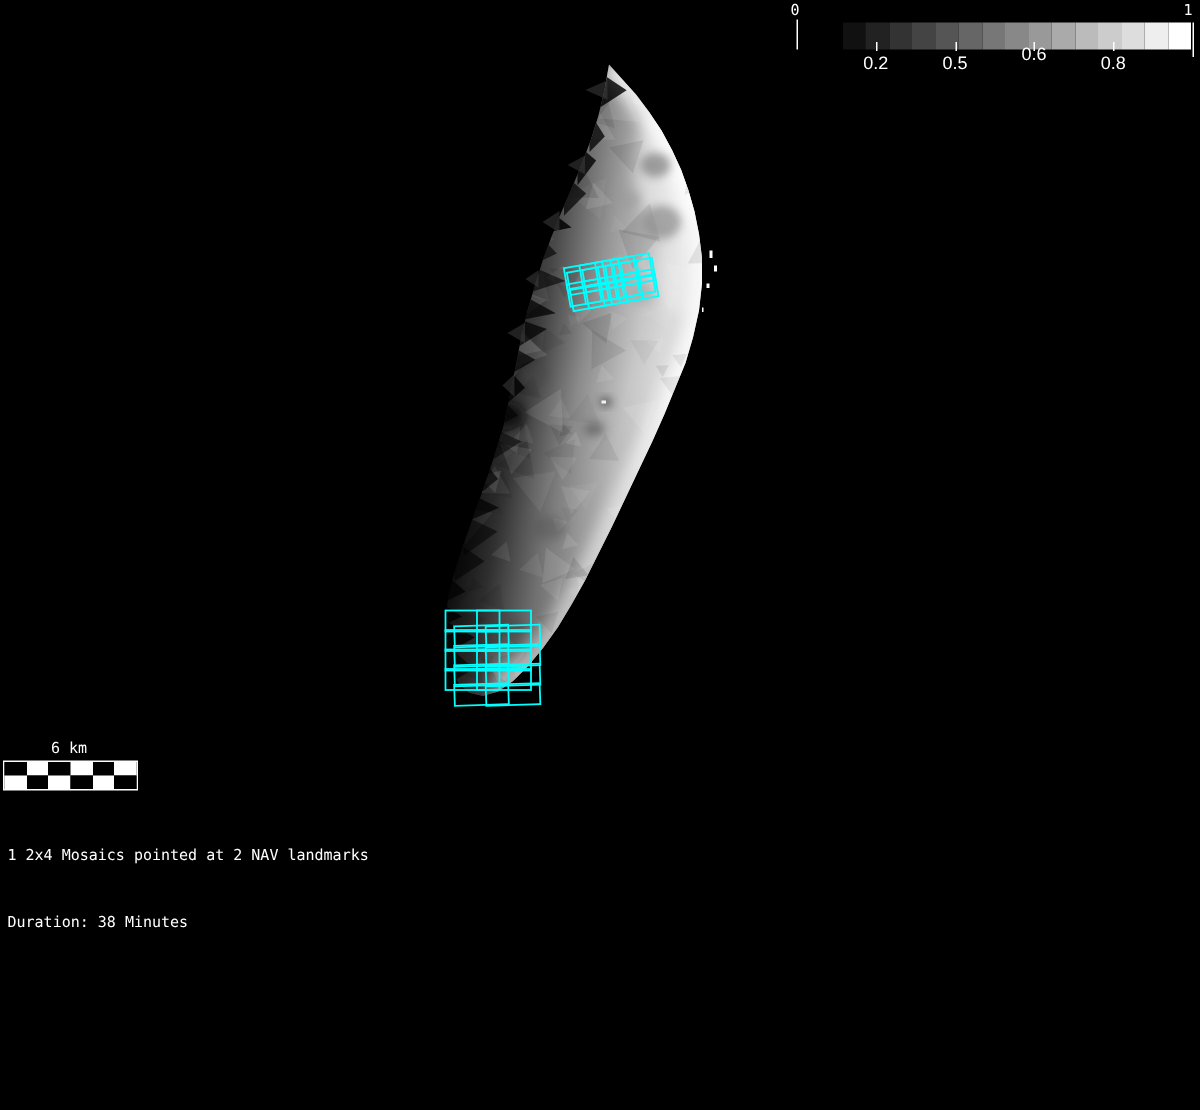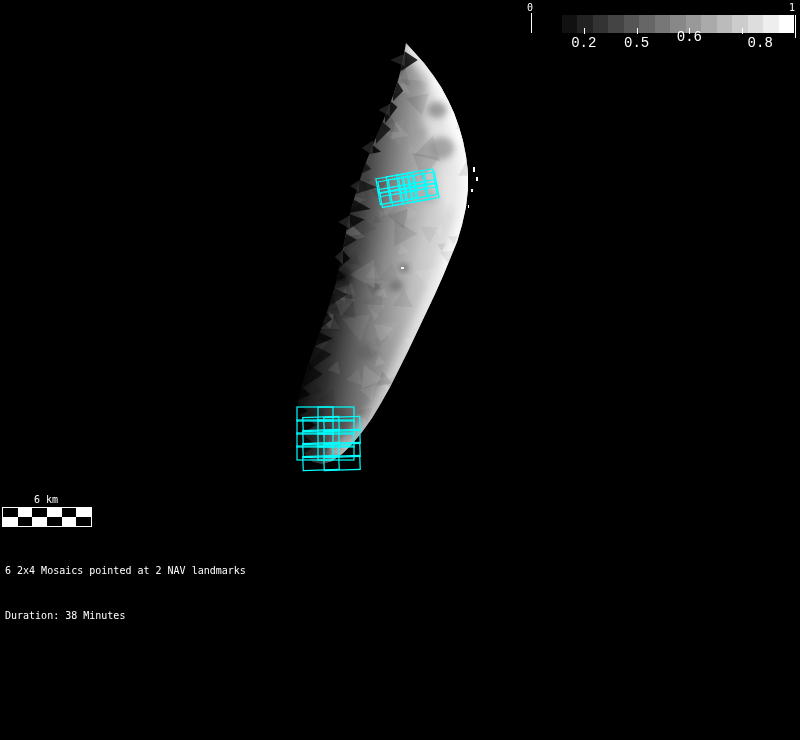--- a/index.html
+++ b/index.html
@@ -4,22 +4,22 @@
 <style>
   html,body{margin:0;padding:0;background:#000;}
   #stage{position:relative;width:800px;height:740px;background:#000;overflow:hidden;
          font-family:"DejaVu Sans Mono",monospace;}
   .mono{font-family:"DejaVu Sans Mono",monospace;font-size:10px;color:#fff;white-space:pre;line-height:12px;}
   .abs{position:absolute;}
   #colorbar-blocks{position:absolute;display:flex;}
   .cb-block{flex:1 1 auto;height:100%;}
   .cb-tick{position:absolute;width:1px;background:#fff;}
   .cb-minor-tick{position:absolute;width:1px;height:6px;background:#fff;}
-  .cb-ticklabel{position:absolute;transform:translateX(-50%);font-size:14px;color:#fff;
-                font-family:Liberation Mono, monospace;white-space:pre;text-align:right;}
+  .cb-ticklabel{position:absolute;transform:translateX(-50%);font-size:12px;color:#fff;
+                font-family:Liberation Sans, sans-serif;white-space:pre;text-align:right;}
   #checker{position:absolute;border:1px solid #fff;display:grid;}
   .ck{width:100%;height:100%;}
   #scene{position:absolute;left:0;top:0;}
 </style>
 </head>
 <body>
 
 <div id="stage">
 
   <div class="abs mono" style="left:527px;top:2px;">0</div>
@@ -45,21 +45,21 @@
       <div class="cb-block" style="background: rgb(255, 255, 255);"></div>
     </div>
   <div id="colorbar-ticks">
       <div class="cb-minor-tick" style="left: 583.8px; top: 28px;"></div>
       <div class="cb-ticklabel" style="left: 583.8px; top: 35px;">0.2</div>
       <div class="cb-minor-tick" style="left: 636.6px; top: 28px;"></div>
       <div class="cb-ticklabel" style="left: 636.6px; top: 35px;">0.5</div>
       <div class="cb-minor-tick" style="left: 689.4px; top: 28px;"></div>
       <div class="cb-ticklabel" style="left: 689.4px; top: 29px;">0.6</div>
       <div class="cb-minor-tick" style="left: 742.2px; top: 28px;"></div>
-      <div class="cb-ticklabel" style="left: 742.2px; top: 35px; margin-left: 18px;">0.8</div>
+      <div class="cb-ticklabel" style="left: 742.2px; top: 35px;">0.8</div>
     </div>
 
   <svg id="scene" width="800" height="740">
       <defs>
         <linearGradient id="shade" gradientUnits="userSpaceOnUse" x1="322" y1="258" x2="432" y2="280">
           <stop offset="0" stop-color="#0d0d0d"></stop>
           <stop offset="0.25" stop-color="#383838"></stop>
           <stop offset="0.55" stop-color="#8a8a8a"></stop>
           <stop offset="0.85" stop-color="#c6c6c6"></stop>
           <stop offset="1" stop-color="#d8d8d8"></stop>
@@ -340,17 +340,17 @@
       <div class="ck" style="background: rgb(255, 255, 255);"></div>
       <div class="ck" style="background: rgb(0, 0, 0);"></div>
       <div class="ck" style="background: rgb(255, 255, 255);"></div>
       <div class="ck" style="background: rgb(0, 0, 0);"></div>
       <div class="ck" style="background: rgb(255, 255, 255);"></div>
       <div class="ck" style="background: rgb(0, 0, 0);"></div>
     </div>
 
 
   <div class="abs mono" style="left:5px;top:533px;line-height:15px;">
-    <div>6 2x4 Mosaics pointed at 2 NAV landmarks</div>
+    <div>1 2x4 Mosaics pointed at 2 NAV landmarks</div>
     <div>Duration: 38 Minutes</div>
   </div>
 
 </div>
 
 </body></html>

